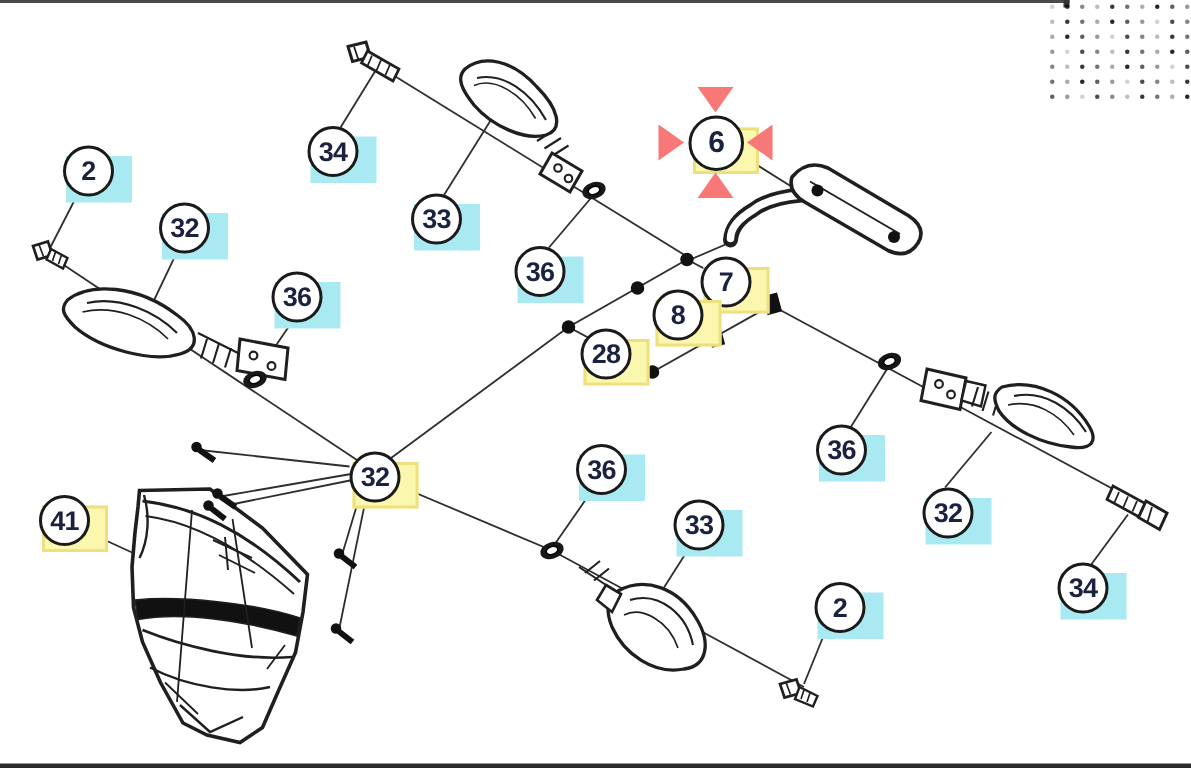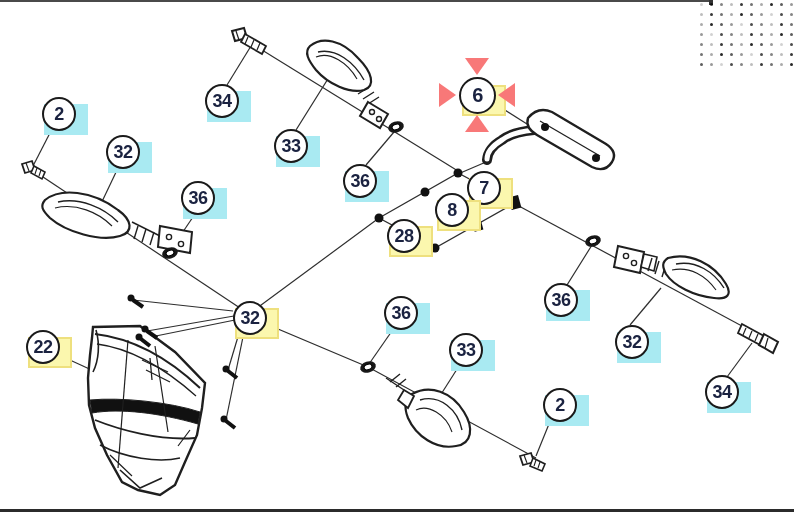--- a/index.html
+++ b/index.html
@@ -252,21 +252,21 @@
       <div class="callout" style="left: 404px; top: 236px;">
         <div class="hl yellow"></div>
         <div class="circ">28</div>
       </div>
       <div class="callout" style="left: 250px; top: 318px;">
         <div class="hl yellow"></div>
         <div class="circ">32</div>
       </div>
       <div class="callout" style="left: 43px; top: 347px;">
         <div class="hl yellow"></div>
-        <div class="circ">22</div>
+        <div class="circ">41</div>
       </div>
       <div class="callout" style="left: 401px; top: 313px;">
         <div class="hl cyan"></div>
         <div class="circ">36</div>
       </div>
       <div class="callout" style="left: 466px; top: 350px;">
         <div class="hl cyan"></div>
         <div class="circ">33</div>
       </div>
       <div class="callout" style="left: 560px; top: 405px;">

